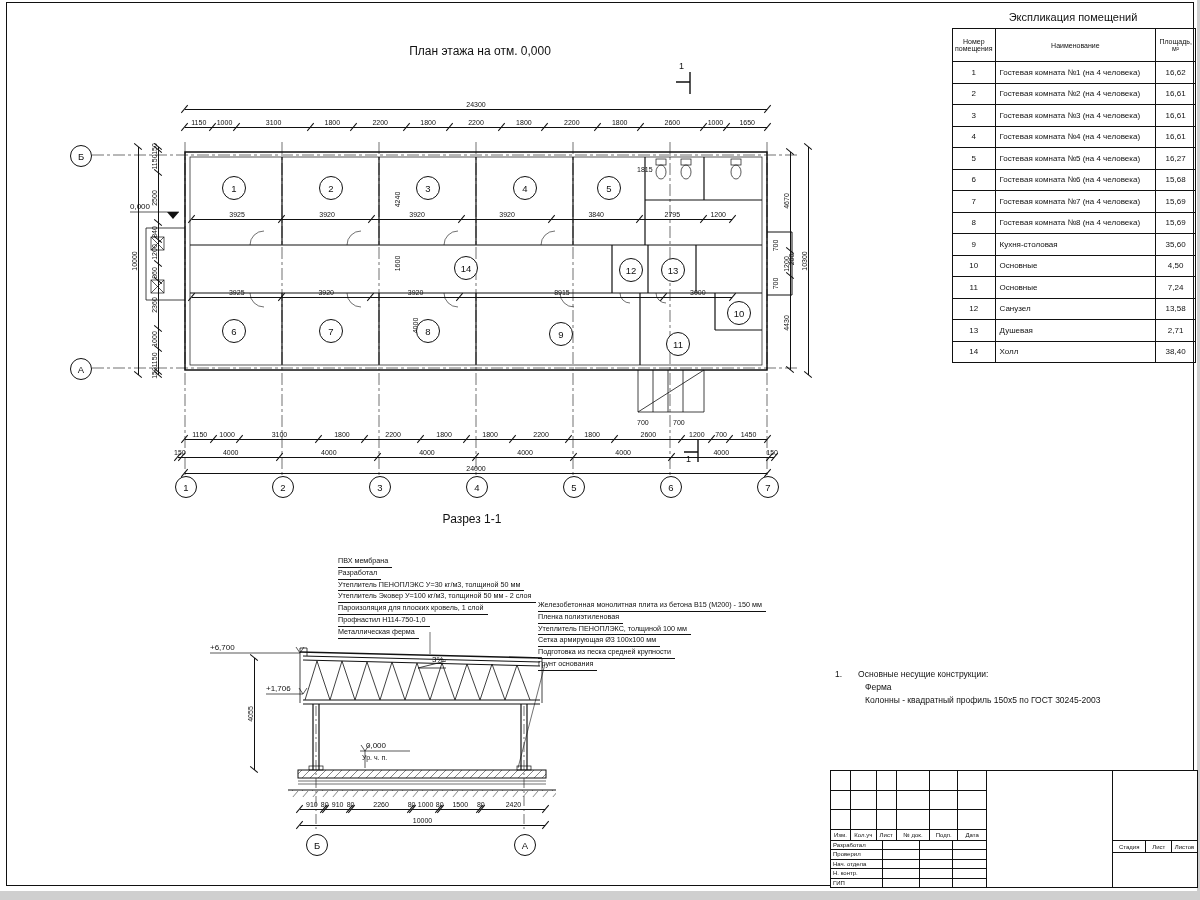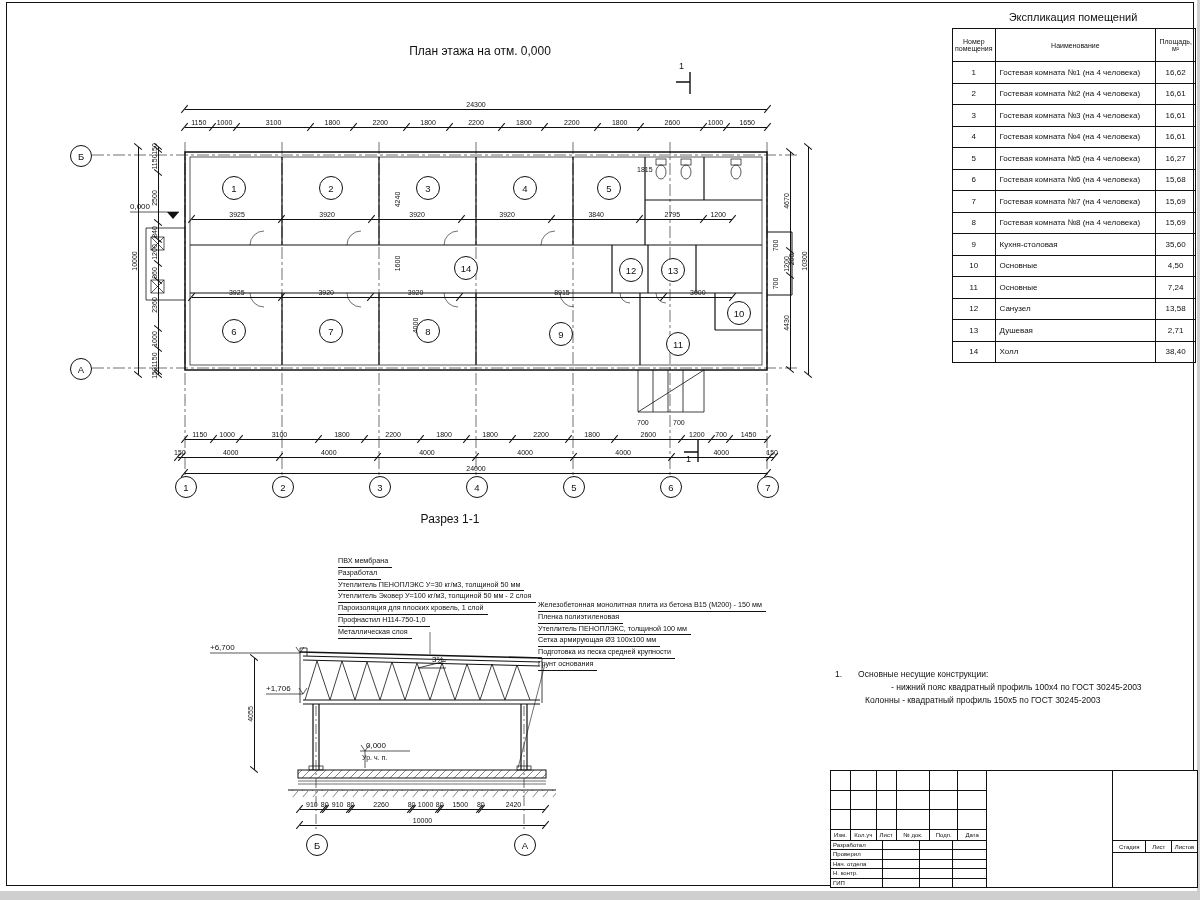--- a/index.html
+++ b/index.html
@@ -156,21 +156,21 @@
       <path stroke-width="0.7" d="M266,694 H303"></path>
       <polyline stroke-width="0.7" points="299,688 303,694 307,688"></polyline>
       <path stroke-width="0.7" d="M360,751 H410 M365,751 V768"></path>
       <polyline stroke-width="0.7" points="361,745 365,751 369,745"></polyline>
 
       <path stroke-width="0.8" d="M418,668 H446 M418,668 L446,661"></path>
     </g>
   </svg>
 
   <div class="abs ttl" style="left:330px;top:44px;width:300px">План этажа на отм. 0,000</div>
-  <div class="abs ttl" style="left:370px;top:512px;width:160px">Разрез 1-1</div>
+  <div class="abs ttl" style="left:392px;top:512px;width:160px">Разрез 1-1</div>
   <div class="abs ttl" style="left:950px;top:11px;width:246px;font-size:11px">Экспликация помещений</div>
 
   <div class="chain h" style="left:185px;top:116px;width:582px">
       <div class="seg" style="flex-grow: 1150;">
         <span class="dl">1150</span>
       </div>
       <div class="seg" style="flex-grow: 1000;">
         <span class="dl">1000</span>
       </div>
       <div class="seg" style="flex-grow: 3100;">
@@ -416,21 +416,21 @@
   <div class="bub gbub" style="left:70px;top:145px">Б</div>
   <div class="bub gbub" style="left:70px;top:358px">А</div>
 
   <div class="stack" style="left:338px;top:556px;width:190px">
       <div class="layer">ПВХ мембрана</div>
       <div class="layer">Разработал</div>
       <div class="layer">Утеплитель ПЕНОПЛЭКС У=30 кг/м3, толщиной 50 мм</div>
       <div class="layer">Утеплитель Эковер У=100 кг/м3, толщиной 50 мм - 2 слоя</div>
       <div class="layer">Пароизоляция для плоских кровель, 1 слой</div>
       <div class="layer">Профнастил Н114-750-1,0</div>
-      <div class="layer">Металлическая слоя</div>
+      <div class="layer">Металлическая ферма</div>
     </div>
   <div class="stack" style="left:538px;top:600px;width:215px">
       <div class="layer">Железобетонная монолитная плита из бетона В15 (М200) - 150 мм</div>
       <div class="layer">Пленка полиэтиленовая</div>
       <div class="layer">Утеплитель ПЕНОПЛЭКС, толщиной 100 мм</div>
       <div class="layer">Сетка армирующая Ø3 100х100 мм</div>
       <div class="layer">Подготовка из песка средней крупности</div>
       <div class="layer">Грунт основания</div>
     </div>
 
@@ -576,21 +576,21 @@
           </tr>
         </tbody>
     </table>
   </div>
 
   <div class="notes">
     <div class="notes-line">
       <span>1.</span>
       <span>Основные несущие конструкции:</span>
     </div>
-    <div class="notes-sub">- нижний пояс квадратный профиль 100х4 по ГОСТ 30245-2003</div>
+    <div class="notes-item">Ферма</div>
     <div class="notes-item">Колонны - квадратный профиль 150х5 по ГОСТ 30245-2003</div>
   </div>
 
   <div class="tb">
     <div class="tb-left">
       <div class="chrow">
           <div class="cw1"></div>
           <div class="cw2"></div>
           <div class="cw3"></div>
           <div class="cw4"></div>

